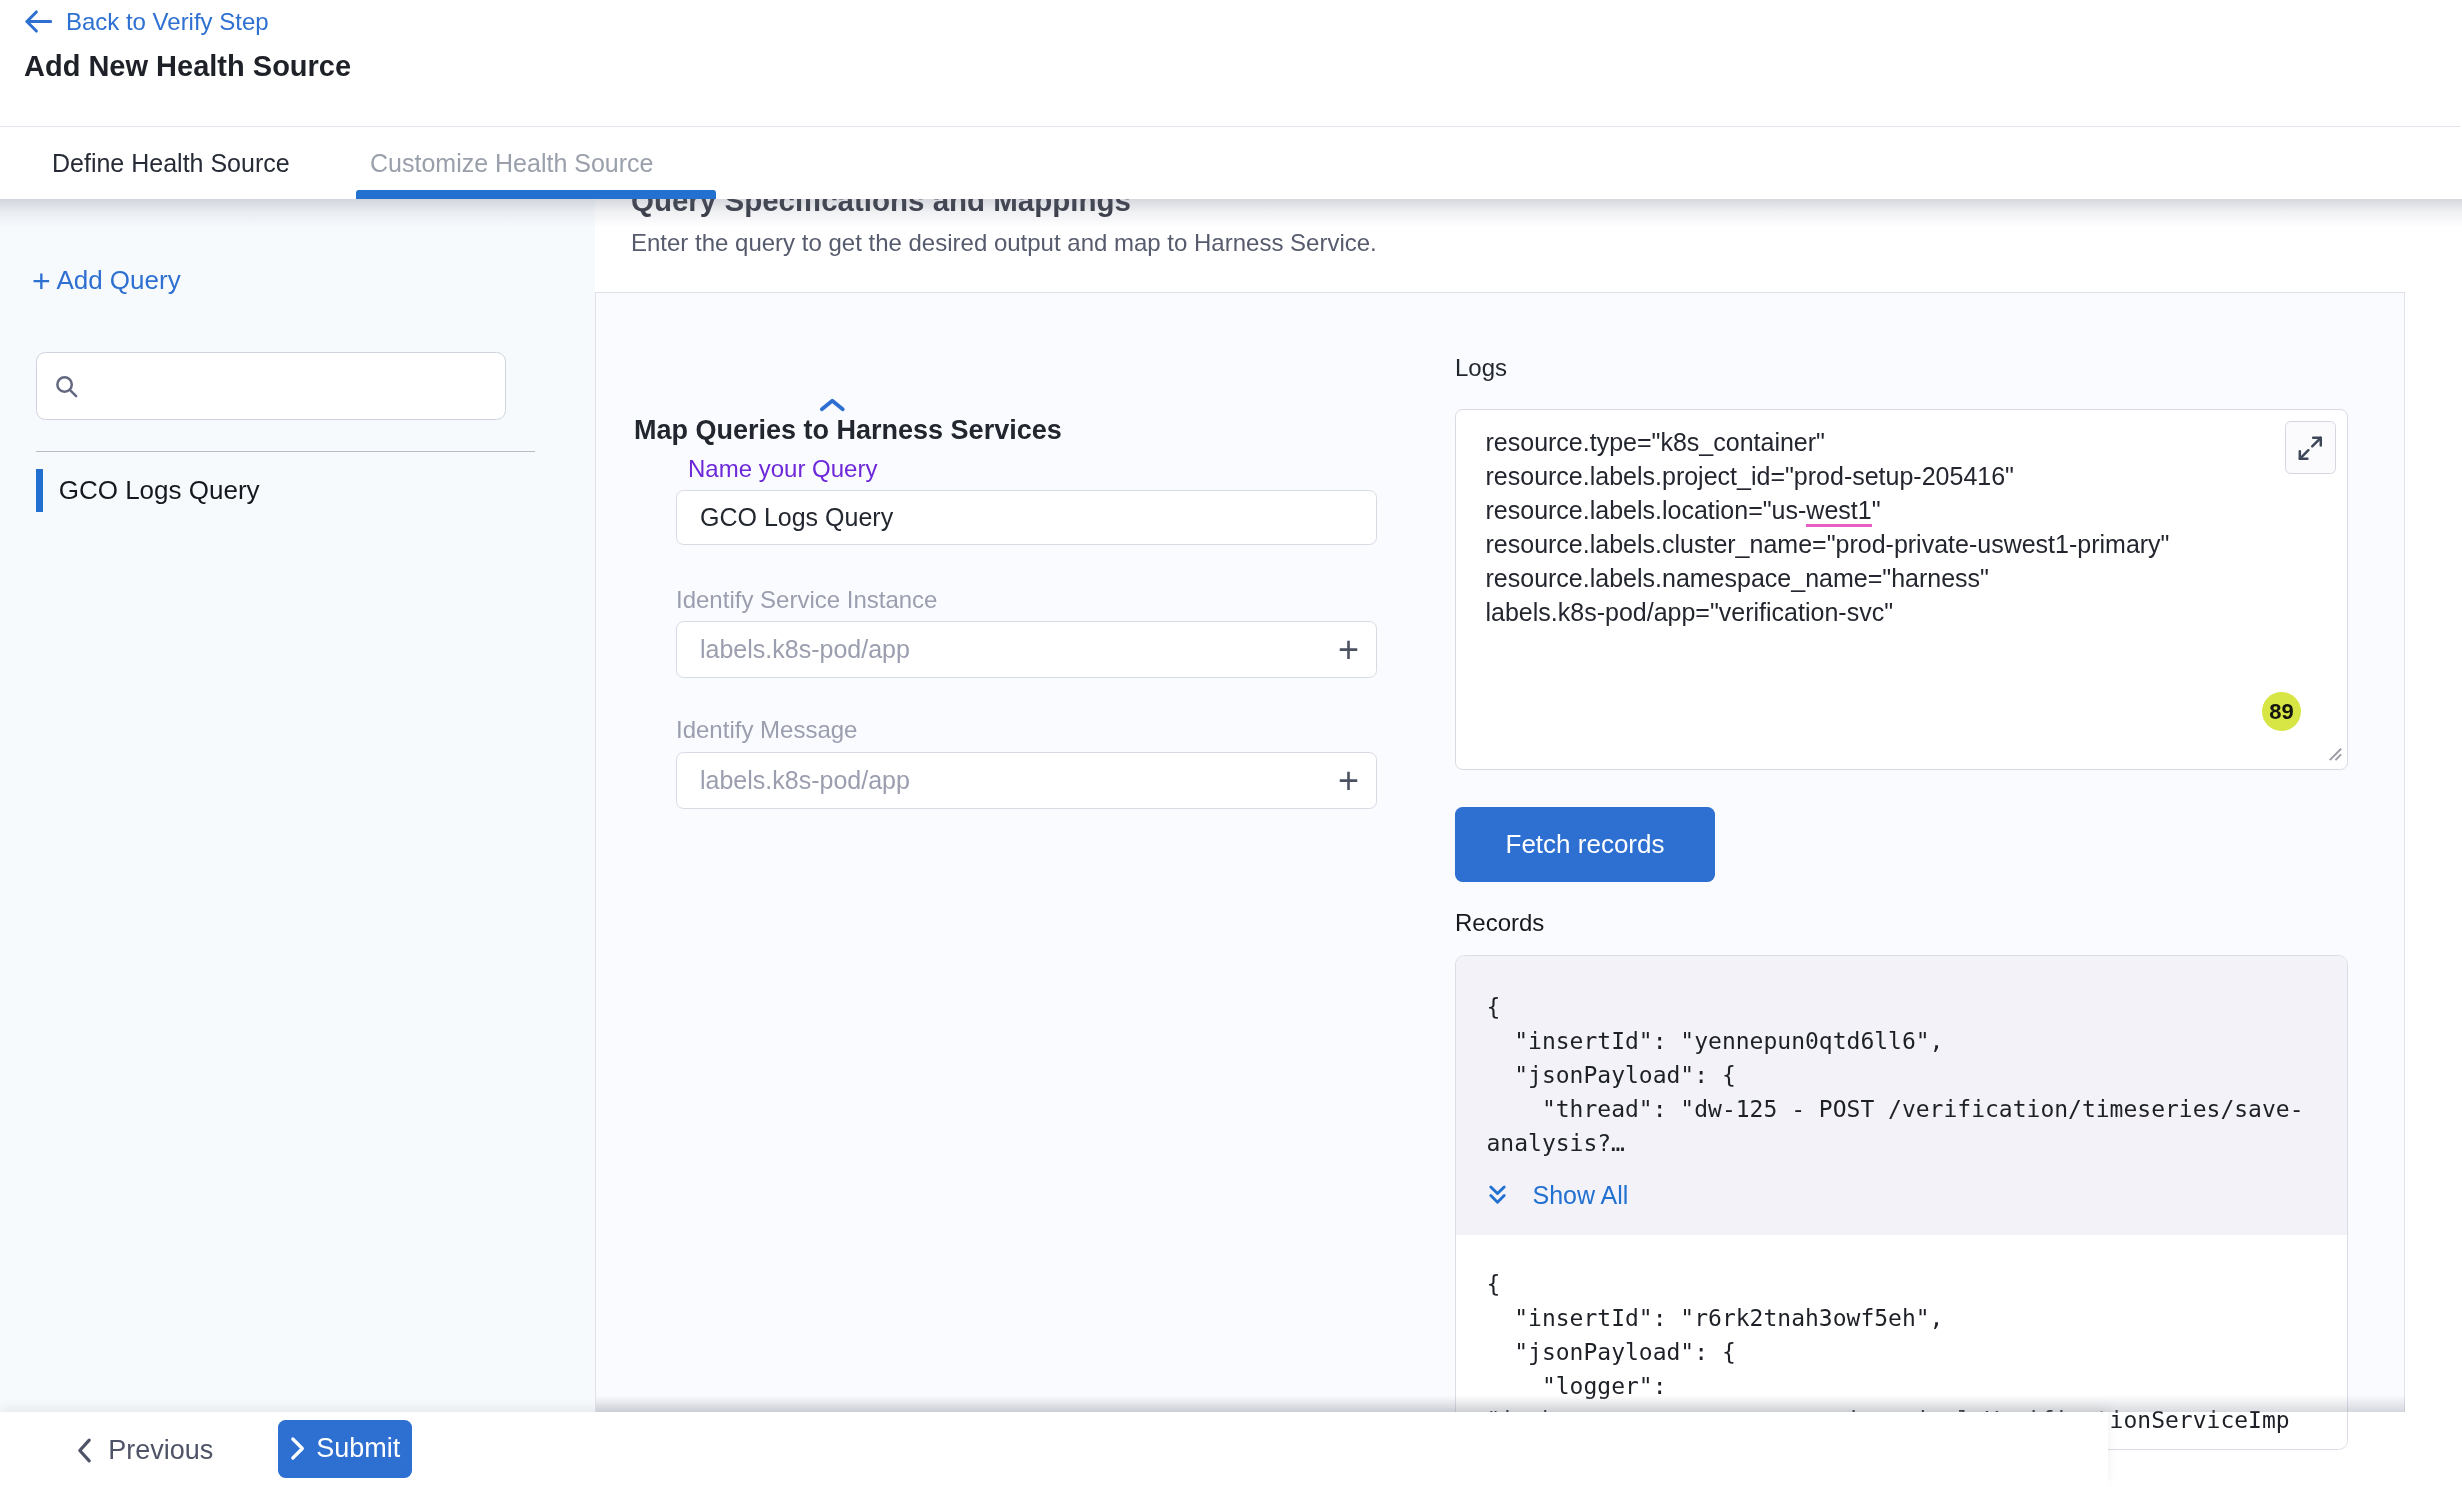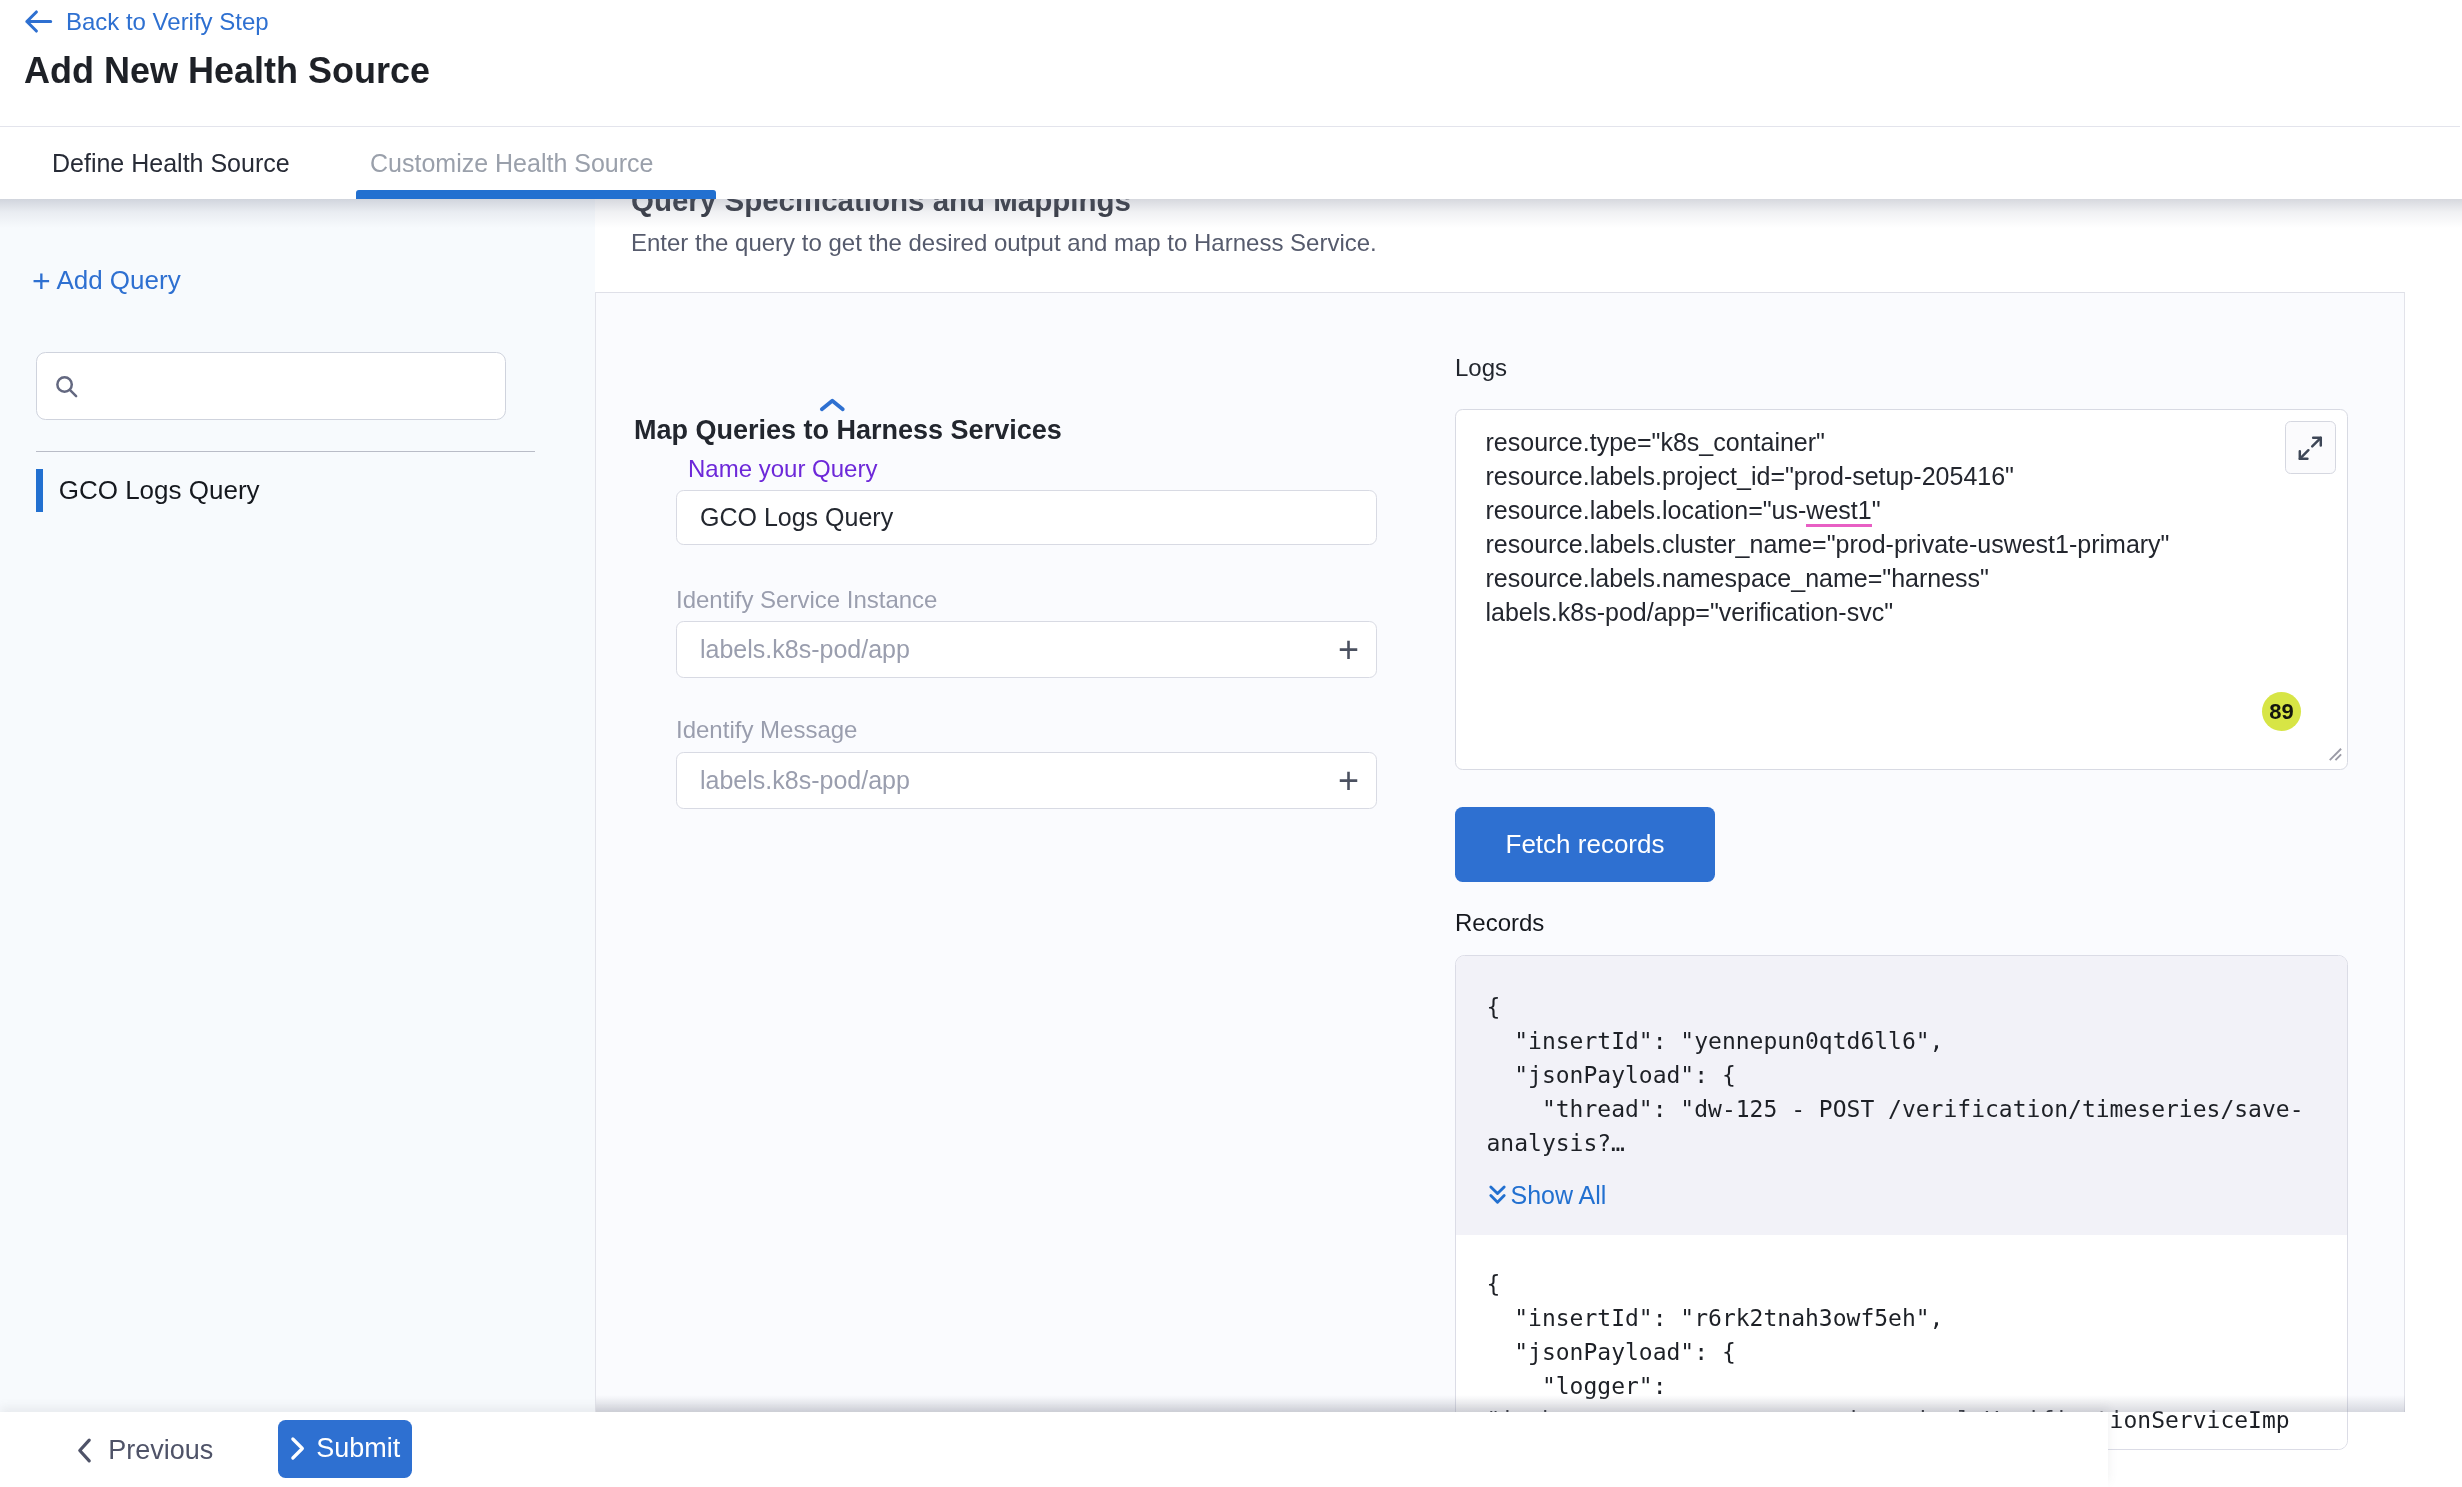--- a/index.html
+++ b/index.html
@@ -3,21 +3,21 @@
 <meta charset="utf-8">
 <style>
   * { margin:0; padding:0; box-sizing:border-box; }
   html,body { background:#ffffff; }
   body { font-family:"Liberation Sans", sans-serif; color:#22262e; }
   #canvas { position:relative; width:2462px; height:1487px; overflow:hidden; background:#ffffff; }
 
   
   .header { position:absolute; left:0; top:0; width:2460px; height:127px; background:#fff; z-index:10; border-bottom:1px solid #e3e4ec; }
   .back-link { position:absolute; left:24px; top:7.6px; display:flex; align-items:center; gap:13.3px; color:#2e70d1; font-size:24px; cursor:pointer; }
-  .page-title { position:absolute; left:24px; top:50px; font-size:36px; font-weight:bold; color:#1e2127; }
+  .page-title { position:absolute; left:24px; top:50px; font-size:29px; font-weight:bold; color:#1e2127; }
 
   
   .tabbar { position:absolute; left:0; top:128px; width:2462px; height:71px; background:#fff; z-index:10; }
   .tab { position:absolute; top:0; height:71px; display:flex; align-items:center; font-size:25px; cursor:pointer; }
   .tab1 { left:52px; color:#272b36; font-weight:500; }
   .tab2 { left:370px; color:#9aa0ab; font-weight:500; }
   .tab-underline { position:absolute; left:356px; bottom:0; width:360px; height:8.6px; background:#2270d0; border-radius:2.9px 2.9px 0 0; }
 
   
   .sidebar { position:absolute; left:0; top:199px; width:595px; height:1213px; background:#f7fafd; z-index:1; }
@@ -65,21 +65,21 @@
   .resize-grip { position:absolute; right:3.8px; bottom:3.8px; }
 
   .fetch-btn { position:absolute; left:1455px; top:807px; width:260px; height:75px; background:#2e70d1; border:none; border-radius:7.6px; color:#fff; font-size:26px; font-family:"Liberation Sans",sans-serif; cursor:pointer; z-index:3; }
 
   .records-label { position:absolute; left:1455px; top:909px; font-size:24px; color:#15181e; z-index:3; }
   .records-box { position:absolute; left:1455px; top:955px; width:893px; height:495px; background:#fff; border:1px solid #dbdce6; border-radius:9.5px; z-index:3; overflow:hidden; }
   .record-block { width:100%; padding:34px 30.5px 0 30.5px; }
   .record-gray { background:#f2f2f8; padding-bottom:25px; }
   .record-white { background:#ffffff; margin-top:3.8px; padding-top:28.6px; }
   .record-pre { font-family:"DejaVu Sans Mono", monospace; font-size:23px; line-height:34px; color:#1d2026; white-space:pre-wrap; word-break:break-all; }
-  .show-all { display:flex; align-items:center; gap:3px; margin-top:21px; color:#2270d0; font-size:25px; cursor:pointer; }
+  .show-all { display:flex; align-items:center; gap:25px; margin-top:21px; color:#2270d0; font-size:25px; cursor:pointer; }
 
   
   .footer { position:absolute; left:0; top:1412px; width:2108px; height:75px; background:#fff; z-index:20; box-shadow:0 -4.8px 9.5px rgba(96,97,112,0.10); }
   .prev-btn { position:absolute; left:76px; top:15.2px; height:46px; display:flex; align-items:center; gap:15.2px; background:none; border:none; color:#4f5368; font-size:27px; font-family:"Liberation Sans",sans-serif; cursor:pointer; }
   .submit-btn { position:absolute; left:278px; top:7.6px; width:134px; height:58px; background:#2e70d1; border:none; border-radius:7.6px; color:#fff; font-size:27px; font-weight:500; font-family:"Liberation Sans",sans-serif; cursor:pointer; display:flex; align-items:center; justify-content:center; gap:11.4px; }
 </style>
 </head>
 <body>
 
 <div id="canvas">

